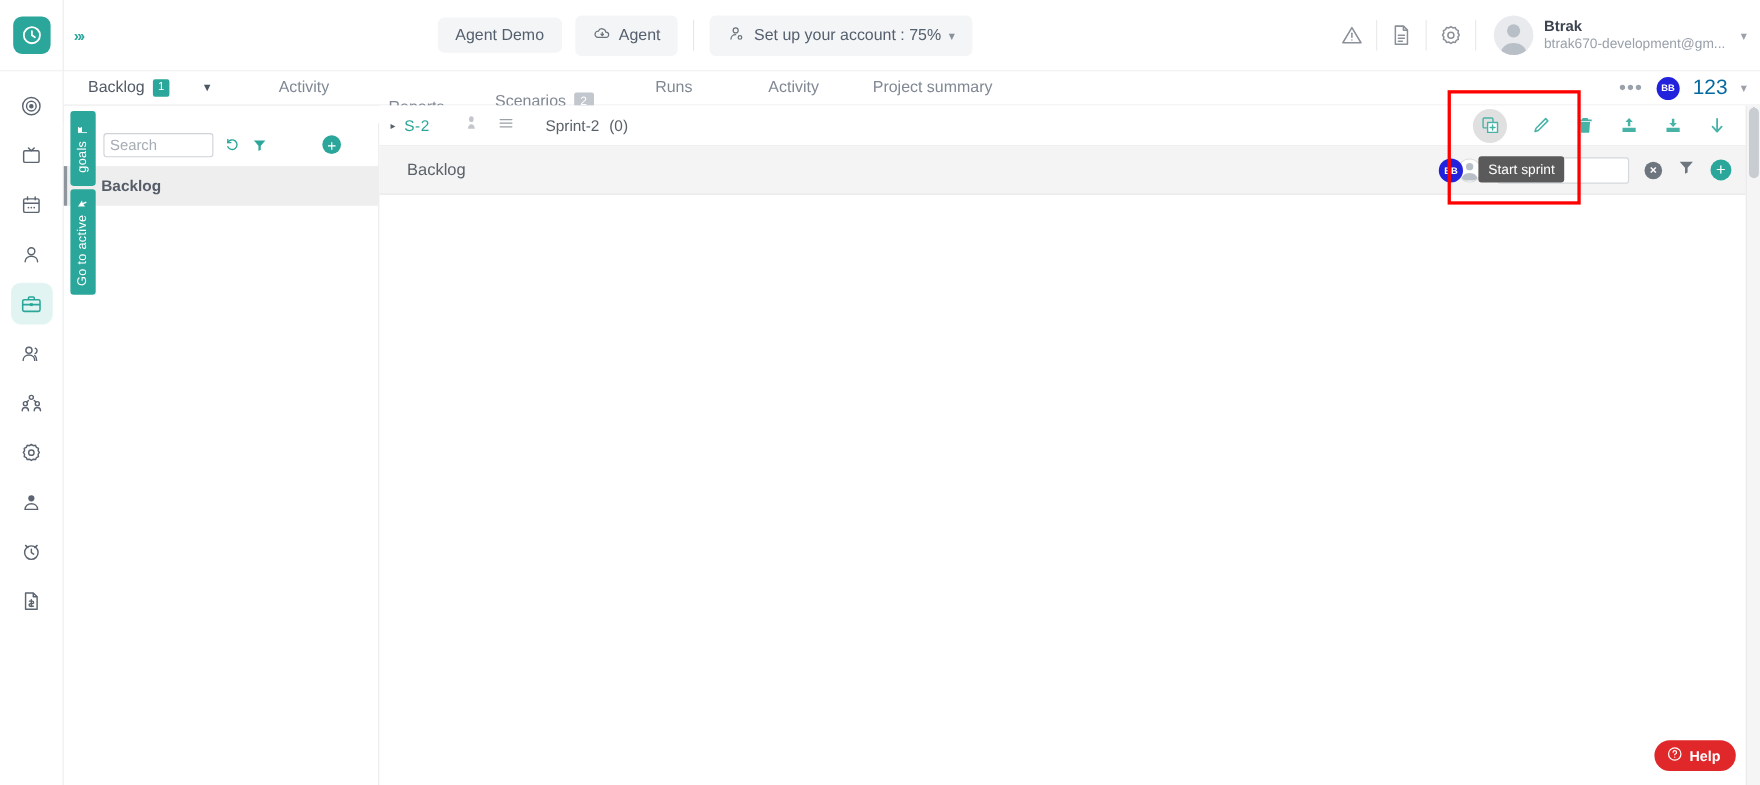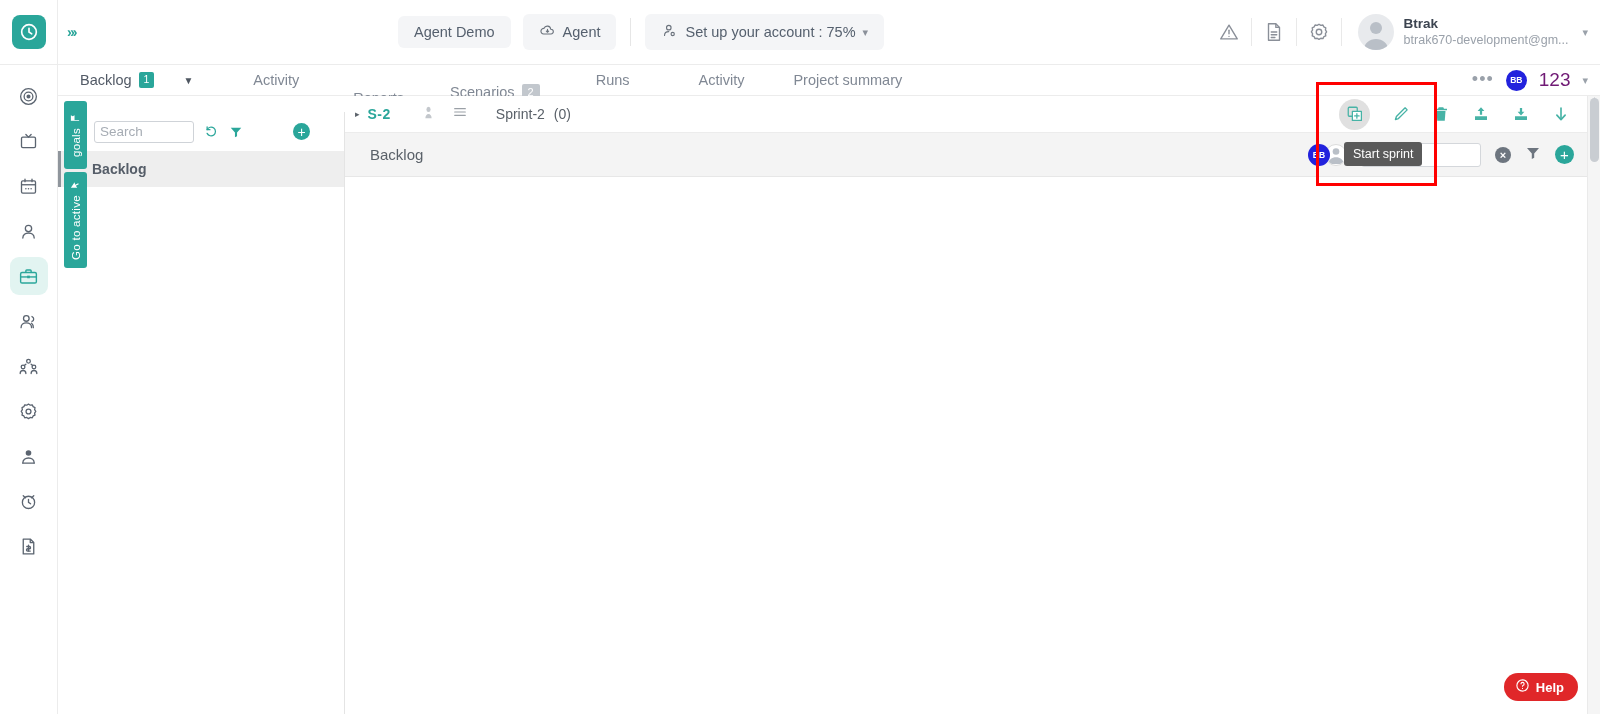--- a/index.html
+++ b/index.html
@@ -74,21 +74,21 @@
   .tab.current { color:#525a66; font-weight:400; }
   .badge-teal { background:#2aa69a; color:#fff; font-size:10.5px; border-radius:2px; padding:1px 5px; line-height:1.3; }
   .badge-grey { background:#c2c7cd; color:#fff; font-size:11px; border-radius:2px; padding:1px 6px; line-height:1.3; }
   .tab-caret { color:#4e5661; font-size:10px; margin-left:22px; }
   .tabsbar-right { margin-left:auto; display:flex; align-items:center; gap:12px; padding-right:12px; }
   .dots { color:#9aa1aa; font-size:18px; letter-spacing:1px; line-height:0.4; }
   .avatar-bb {
     width:21px; height:21px; border-radius:50%; background:#2222dd; color:#fff;
     font-size:8.5px; font-weight:700; display:flex; align-items:center; justify-content:center;
   }
-  .proj-num { font-size:19px; color:#701a75; }
+  .proj-num { font-size:19px; color:#0369a1; }
 
   
   .leftpanel {
     position:absolute; left:58px; top:112px; width:287px; height:618px;
     background:#fff; border-right:1px solid #e4e4e4;
   }
   .lp-search-row { height:39px; display:flex; align-items:center; padding-left:36px; gap:10px; }
   .search-input {
     width:100px; height:22px; border:1px solid #cfd3d8; border-radius:3px;
     font-size:13.5px; color:#9aa1aa; padding:0 5px; font-family:"Liberation Sans", sans-serif;
@@ -118,21 +118,21 @@
   #vtab-active { top:172px; height:96px; }
 
   
   .main { position:absolute; left:345px; top:96px; width:1247px; height:618px; background:#fff; }
 
   .sprint-row {
     height:37px; border-bottom:1px solid #ececec; display:flex; align-items:center;
     padding-left:10px; gap:0; background:#fff;
   }
   .tri { color:#5a6169; font-size:9px; margin-right:8px; }
-  .s-code { color:#2aa69a; font-size:14px; font-weight:700; letter-spacing:0.5px; }
+  .s-code { color:#2aa69a; font-size:14px; font-weight:400; letter-spacing:0.5px; }
   .sprint-icons { display:flex; align-items:center; gap:16px; margin-left:30px; color:#b9bec4; }
   .sprint-name { margin-left:28px; font-size:14px; color:#5a6169; }
   .sprint-count { margin-left:9px; font-size:14px; color:#5a6169; }
 
   .sprint-toolbar { margin-left:auto; display:flex; align-items:center; gap:22px; padding-right:22px; }
   .tb-ic { color:#47b3a6; display:flex; align-items:center; justify-content:center; position:relative; }
   .tb-ic.hl { background:#e0e0e0; border-radius:50%; width:31px; height:31px; }
 
   .backlog-row {
     height:44px; background:#f4f4f4; border-bottom:1px solid #e7e7e7;

